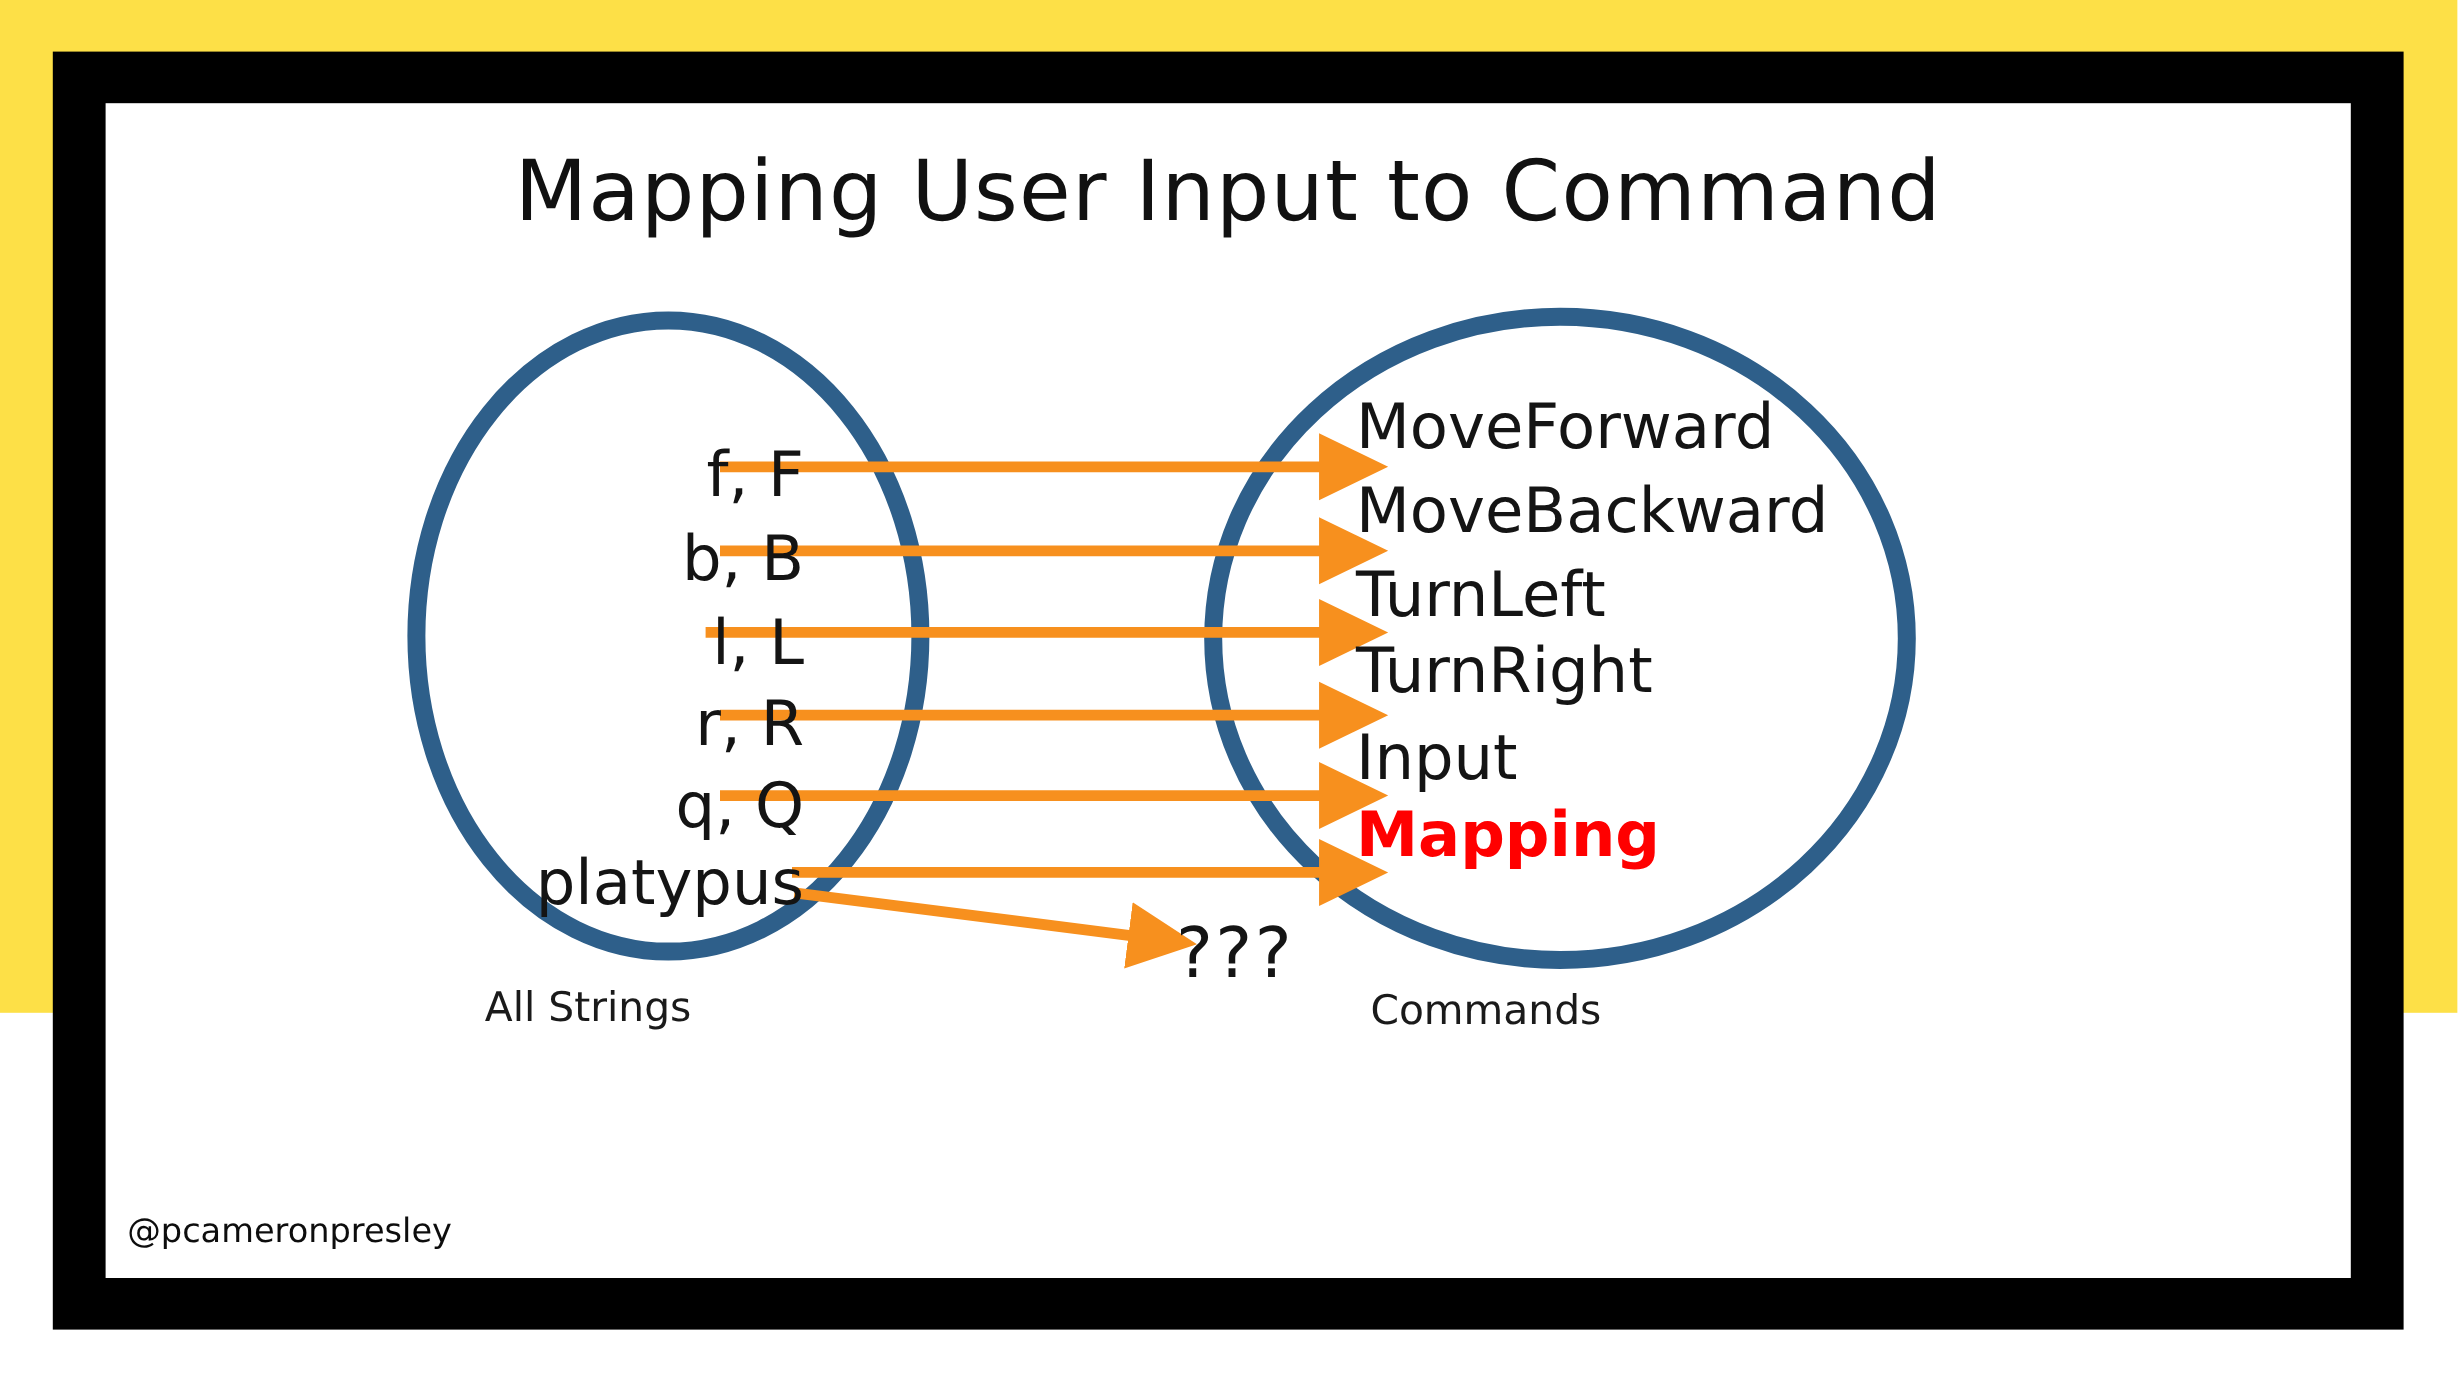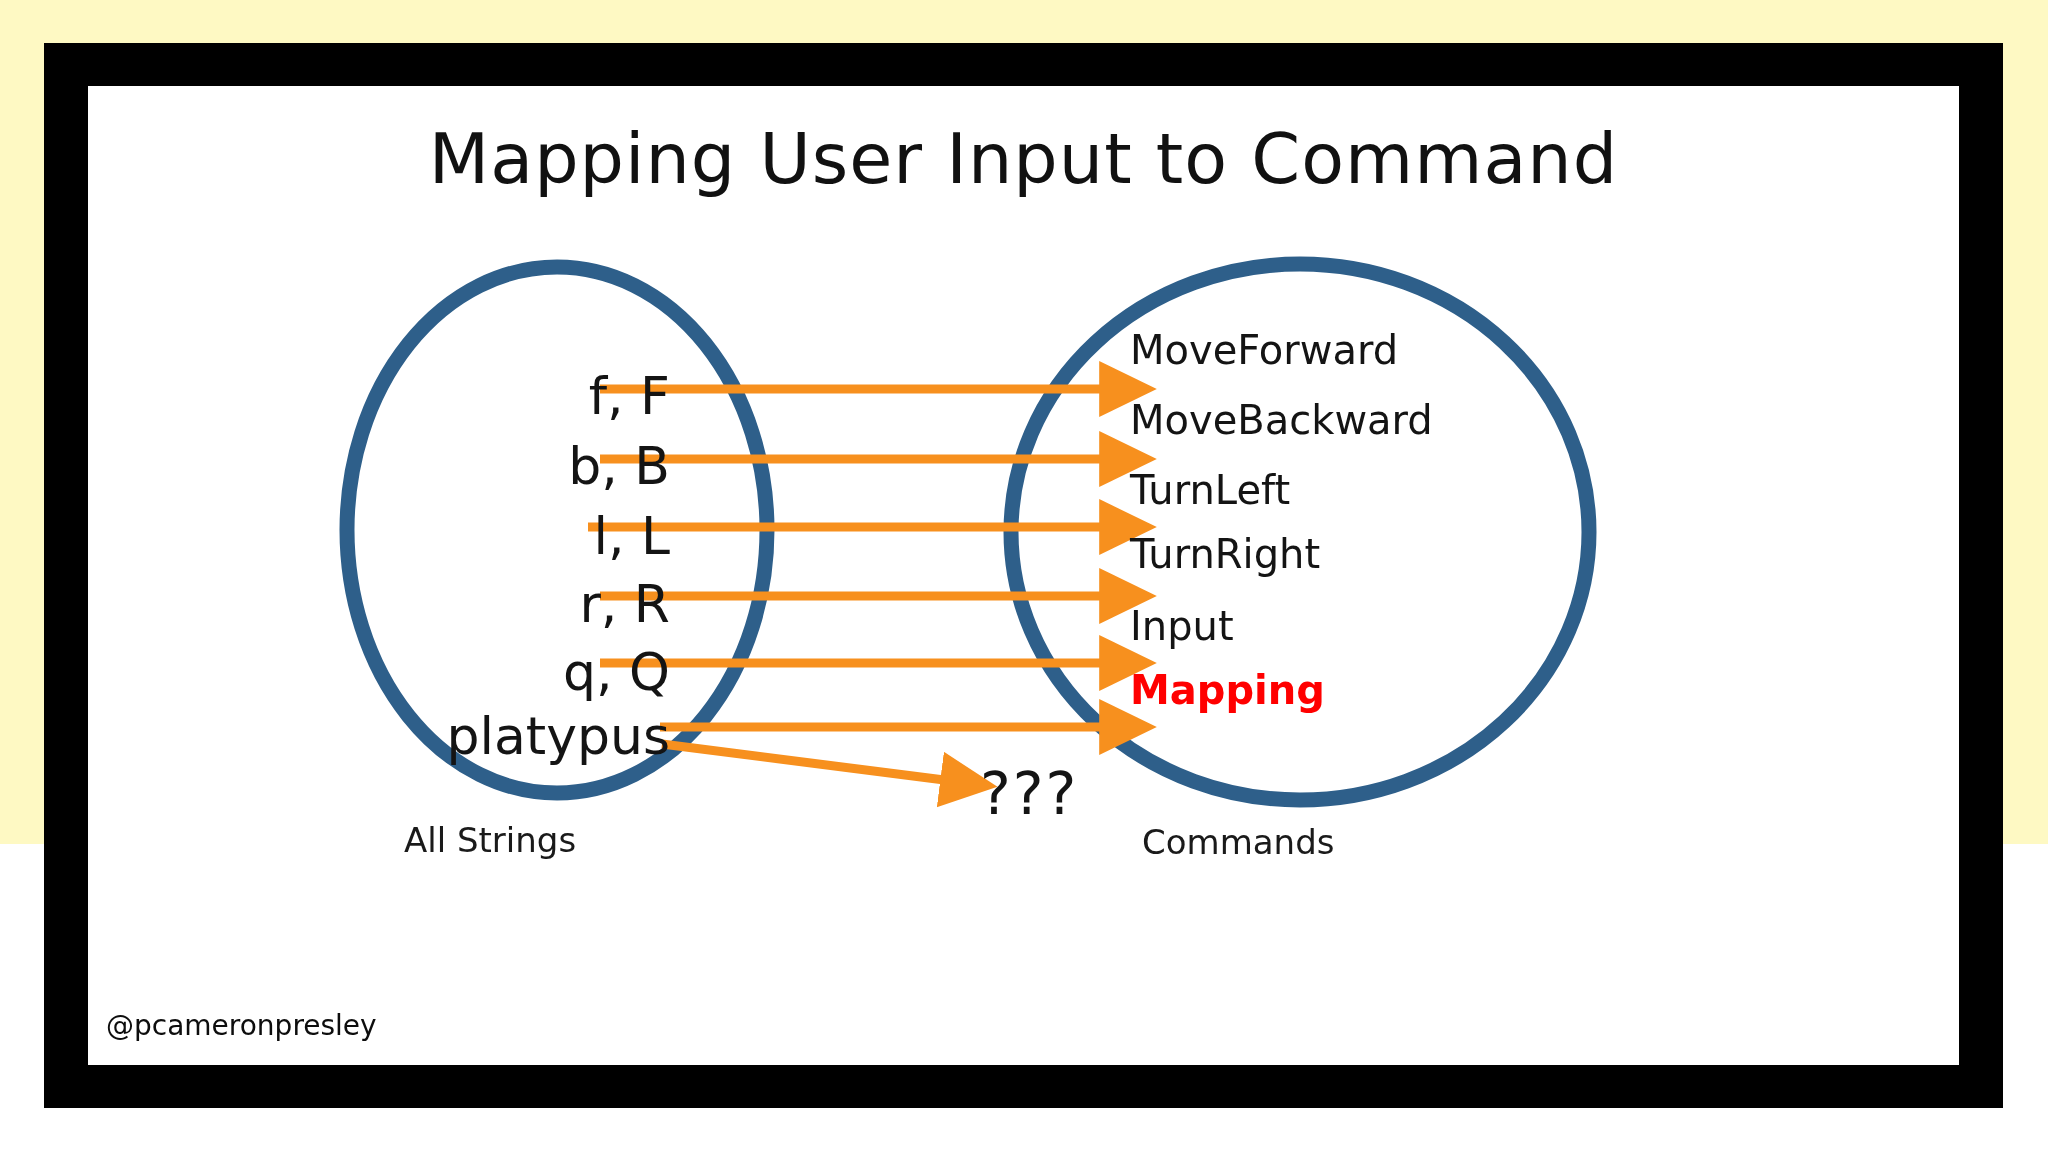--- a/index.html
+++ b/index.html
@@ -7,21 +7,21 @@
     padding: 0;
     background: #ffffff;
     width: 2048px;
     height: 1152px;
     overflow: hidden;
   }
   #slide-root {
     position: relative;
     width: 2048px;
     height: 844px;
-    background: #fef9c3;
+    background: #fde047;
     font-family: "DejaVu Sans", sans-serif;
   }
   
   #frame-border {
     position: absolute;
     left: 44px;
     top: 43px;
     width: 1959px;
     height: 1065px;
     background: #000000;
@@ -82,21 +82,21 @@
     left: 1130px;
     top: 330px;
     width: 460px;
     height: 420px;
   }
   .command-label {
     position: absolute;
     left: 0;
     text-align: left;
     font-family: "DejaVu Sans", sans-serif;
-    font-size: 40px;
+    font-size: 52px;
     color: #141414;
     white-space: nowrap;
     line-height: 1;
   }
   .command-label.unknown {
     color: #FF0000;
     font-weight: 700;
   }
   
   .set-caption {

